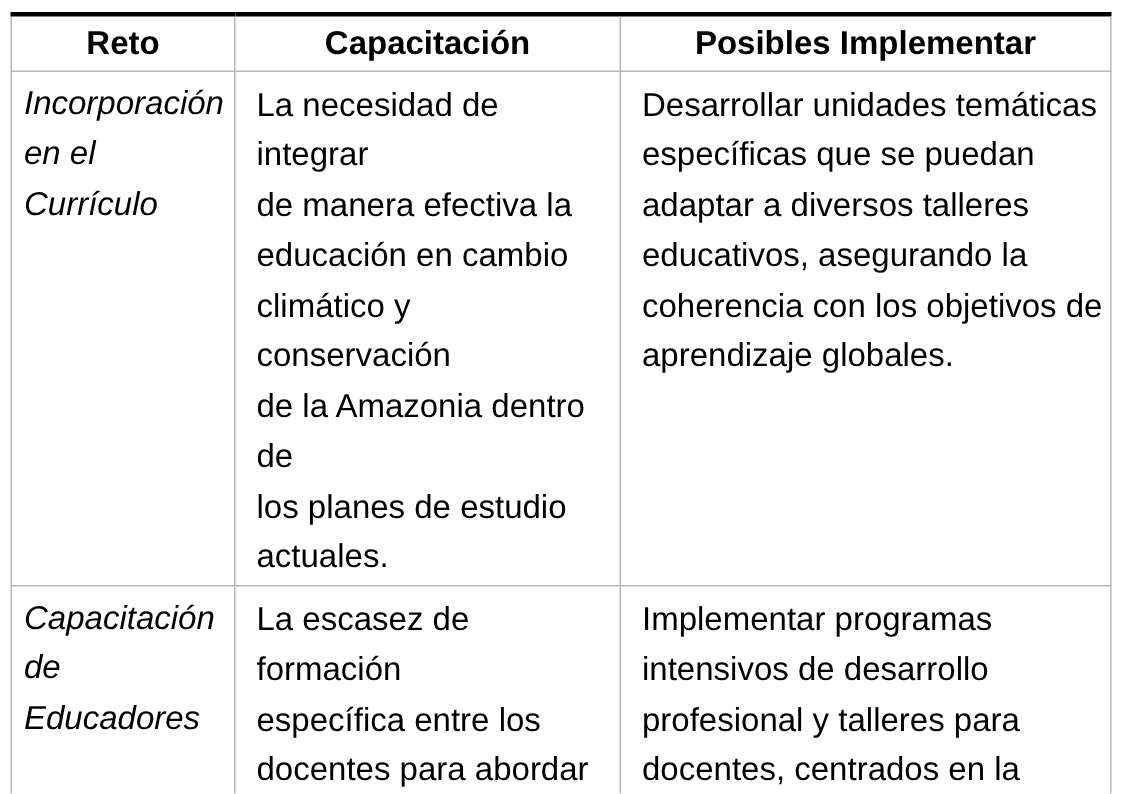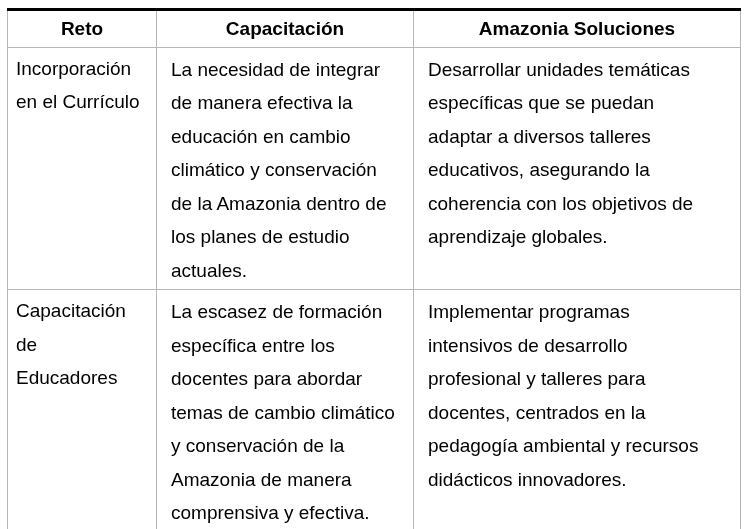--- a/index.html
+++ b/index.html
@@ -21,21 +21,21 @@
   table.reto-table {
     position: absolute;
     left: 7px; top: 8px;
     width: 733px;
     border-collapse: collapse;
     table-layout: fixed;
   }
   table.reto-table { border-top: 3px solid var(--border-top); }
   table.reto-table td, table.reto-table th {
     border: 1px solid var(--border-inner);
-    font-size: 19px;
+    font-size: 22px;
     line-height: 33.5px;
     vertical-align: top;
     white-space: pre-line;
     overflow: hidden;
   }
   table.reto-table tr.last-row td { border-bottom: 2px solid var(--border-bottom); }
   table.reto-table tr.header-row th { border-top: 3px solid var(--border-top); }
   col.c1 { width: 149px; }
   col.c2 { width: 257px; }
   col.c3 { width: 327px; }
@@ -45,20 +45,21 @@
     height: 26px;
     line-height: 26px;
     vertical-align: middle;
     padding: 1px 4px;
     white-space: nowrap;
   }
   td.cell-reto {
     vertical-align: middle;
     padding: 4px 4px 4px 8px;
     text-align: left;
+    font-style: italic;
   }
   td.cell-body {
     padding: 5px 4px 2px 14px;
     text-align: left;
   }
   tr.row-1 td { height: 240px; }
   tr.row-2 td { height: 237px; }
 </style>
 </head>
 <body>
@@ -67,21 +68,21 @@
   <table class="reto-table">
     <colgroup>
       <col class="c1">
       <col class="c2">
       <col class="c3">
     </colgroup>
     <tbody>
       <tr class="header-row">
         <th>Reto</th>
         <th>Capacitación</th>
-        <th>Amazonia Soluciones</th>
+        <th>Posibles Implementar</th>
       </tr>
       <tr class="row-1">
         <td class="cell-reto">Incorporación
 en el Currículo</td>
         <td class="cell-body">La necesidad de integrar
 de manera efectiva la
 educación en cambio
 climático y conservación
 de la Amazonia dentro de
 los planes de estudio

